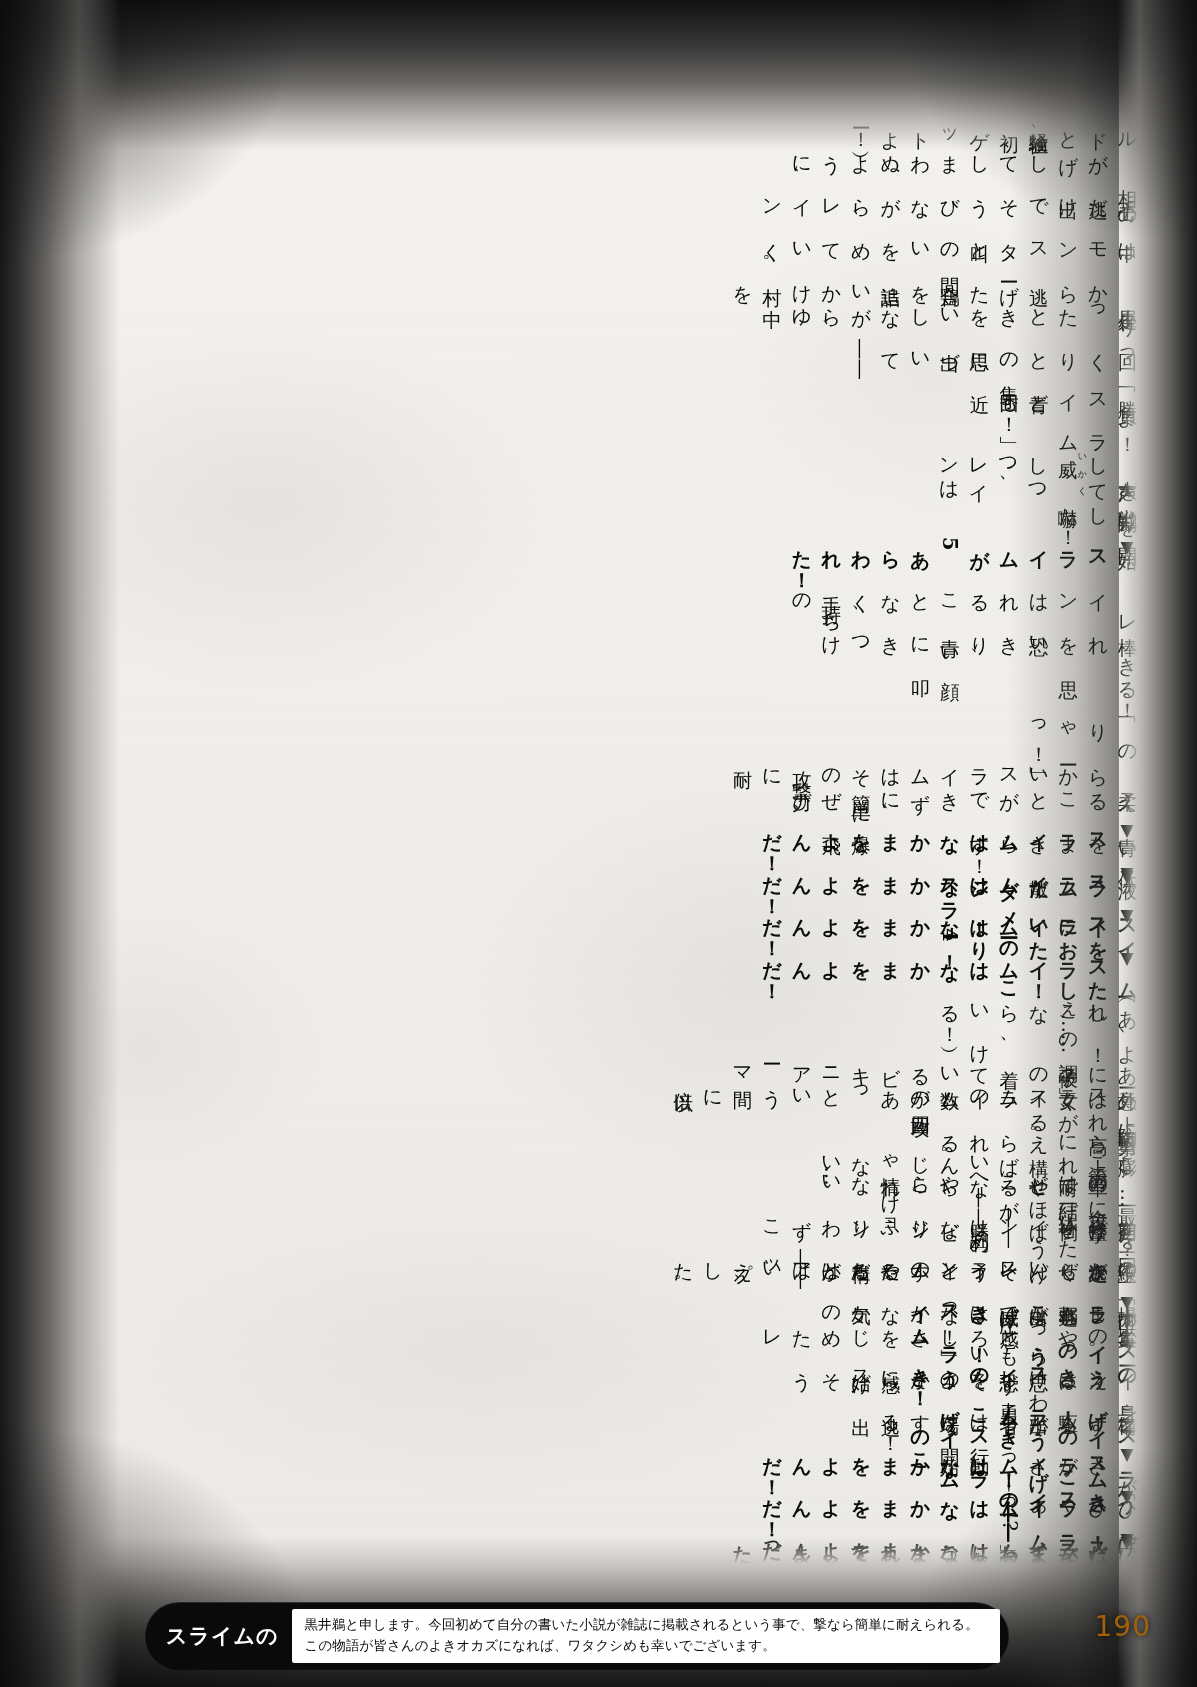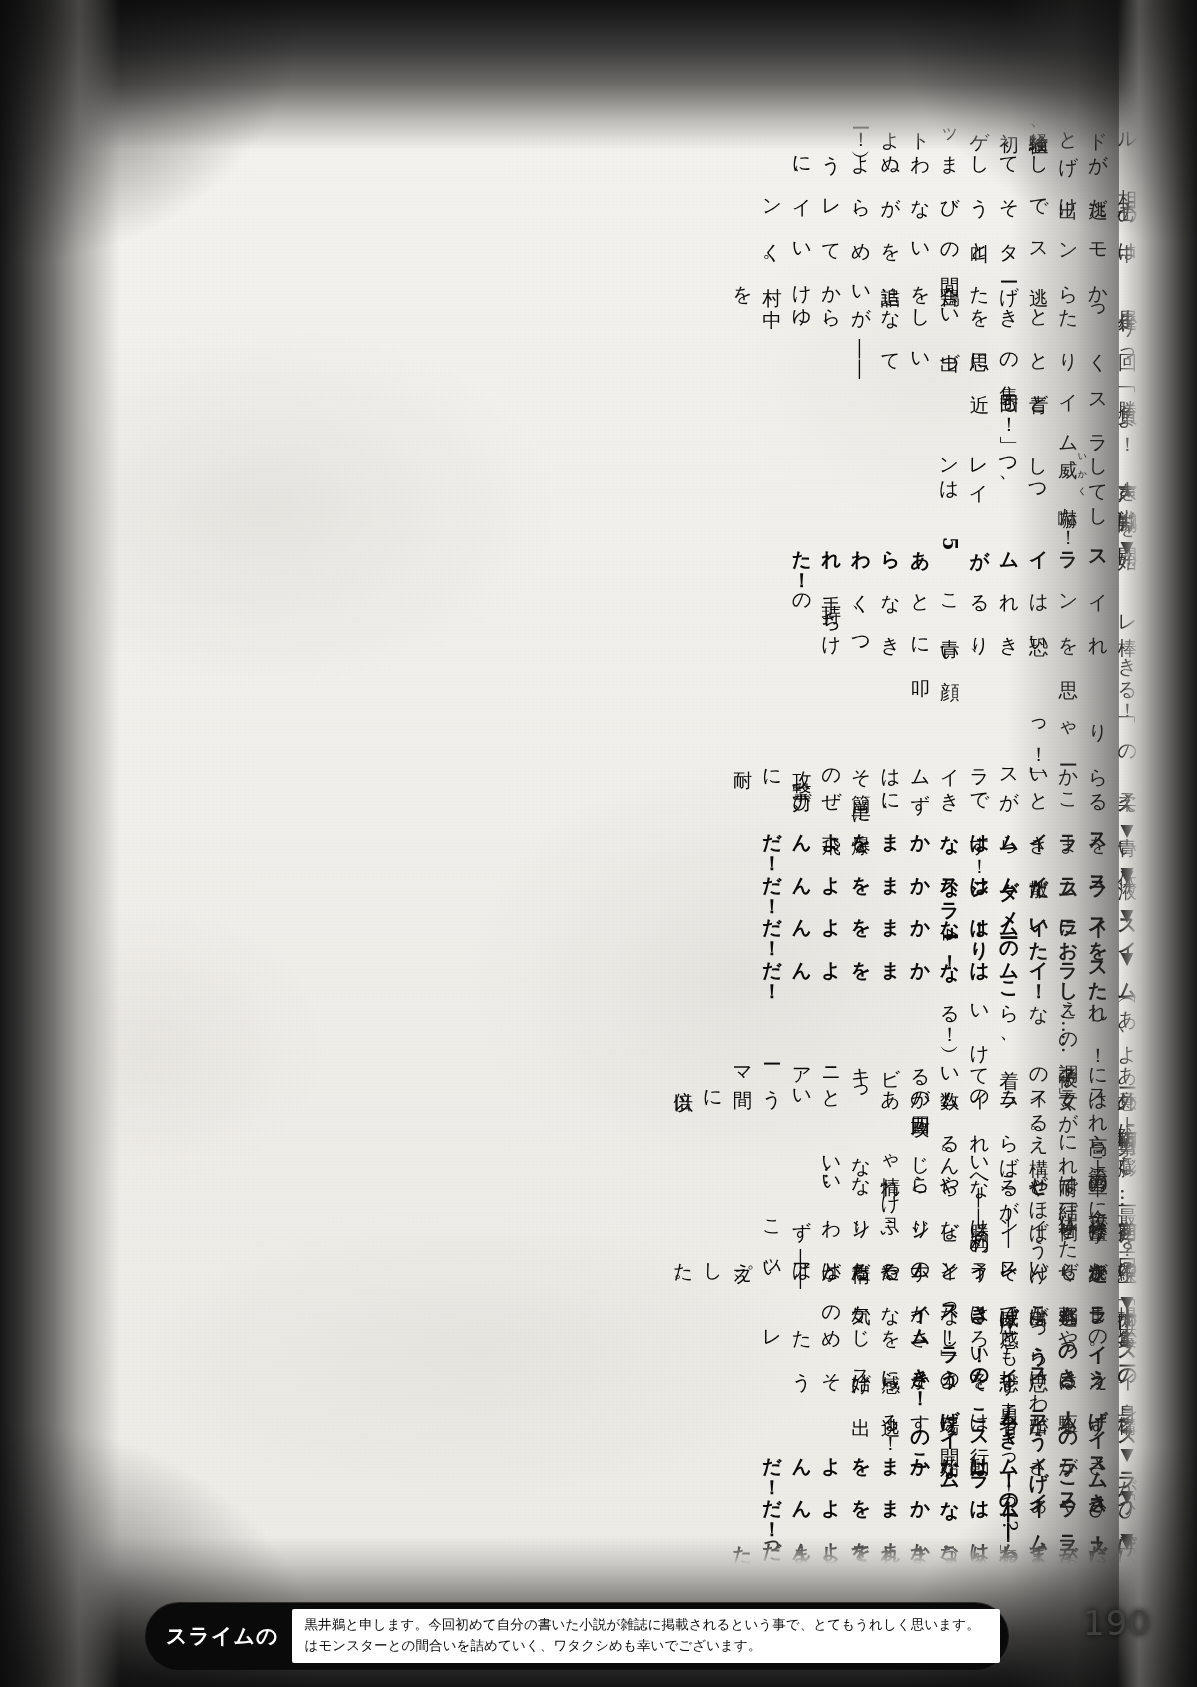--- a/index.html
+++ b/index.html
@@ -134,23 +134,23 @@
     letter-spacing:.1px;
     padding:5px 10px 5px 12px;
     margin-left:4px;
     border-radius:2px;
     height:54px;
     overflow:hidden;
   }
   #page-number{
     position:absolute;
     right:46px;bottom:44px;
-    color:#404040;
+    color:#a16207;
     font-family:"DejaVu Sans","Liberation Sans",sans-serif;
-    font-size:34px;
+    font-size:28px;
     font-weight:normal;
     letter-spacing:1px;
     text-shadow:0 0 6px rgba(0,0,0,.9);
   }
 </style>
 </head>
 <body>
 
 <div id="page">
 
@@ -239,18 +239,18 @@
   <div id="vignette-left"></div>
   <div id="gutter-shadow"></div>
   <div id="vignette-right"></div>
   <div id="corner-tl"></div>
   <div id="corner-tr"></div>
   <div id="corner-bl"></div>
   <div id="corner-br"></div>
 
   <div id="author-note">
     <div id="author-note-label">スライムの</div>
-    <div id="author-note-body">黒井鵜と申します。今回初めて自分の書いた小説が雑誌に掲載されるという事で、とてもうれしく思います。はモンスターとの間合いを詰めていく、ワタクシめも幸いでございます。</div>
+    <div id="author-note-body">黒井鵜と申します。今回初めて自分の書いた小説が雑誌に掲載されるという事で、撃なら簡単に耐えられる。この物語が皆さんのよきオカズになれば、ワタクシめも幸いでございます。</div>
   </div>
 
   <div id="page-number">190</div>
 
 </div>
 
 </body></html>

